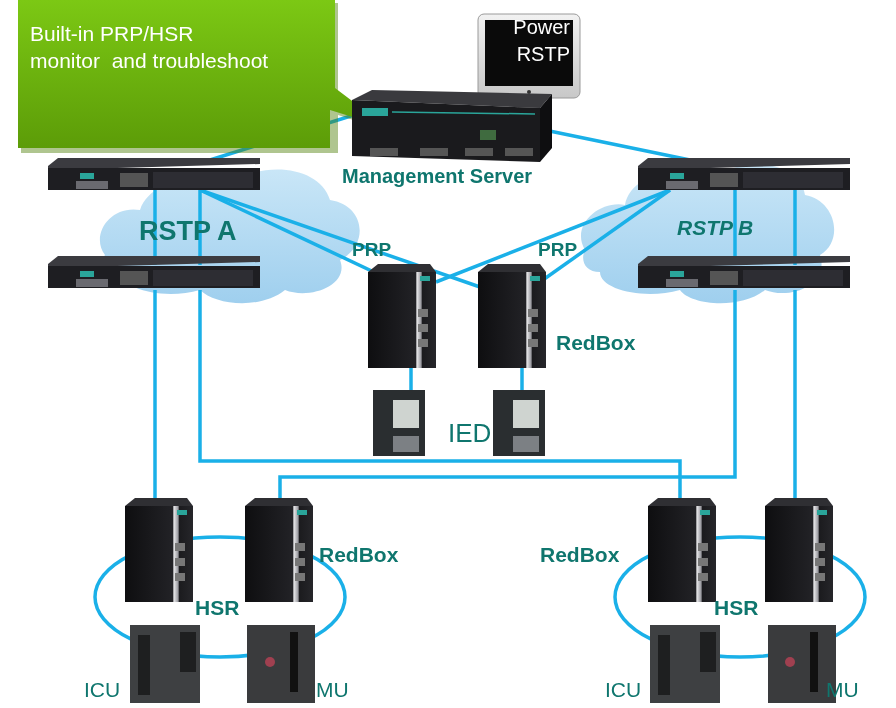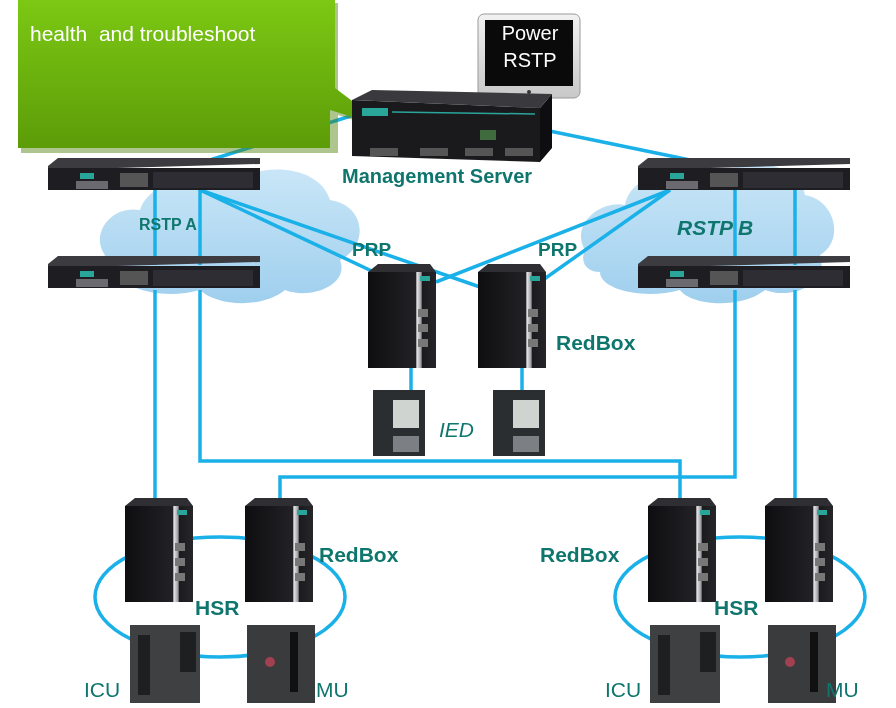--- a/index.html
+++ b/index.html
@@ -1,21 +1,21 @@
 <!DOCTYPE html>
 <html><head>
 <meta charset="utf-8">
 <style>
   html, body { margin:0; padding:0; background:#ffffff; }
   body { width:896px; height:708px; position:relative; overflow:hidden; font-family:"Liberation Sans", sans-serif; }
   #stage { position:absolute; left:0; top:0; width:896px; height:708px; }
   .lbl { position:absolute; font-family:"Liberation Sans", sans-serif; color:#0f766e; white-space:nowrap; }
   .bold { font-weight:bold; }
   .callout-text { position:absolute; left:30px; top:20px; width:320px; color:#ffffff; font-size:21px; line-height:27px; font-family:"Liberation Sans", sans-serif; }
-  .monitor-text { position:absolute; left:490px; top:20px; width:80px; text-align:center; color:#ffffff; font-size:20px; line-height:27px; font-family:"Liberation Sans", sans-serif; }
+  .monitor-text { position:absolute; left:490px; top:14px; width:80px; text-align:right; color:#ffffff; font-size:20px; line-height:27px; font-family:"Liberation Sans", sans-serif; }
 </style>
 </head>
 <body>
 
 <svg id="stage" width="896" height="708" viewBox="0 0 896 708" xmlns="http://www.w3.org/2000/svg">
   <defs>
     <linearGradient id="gCallout" x1="0" y1="0" x2="0" y2="1">
       <stop offset="0" stop-color="#7cc814"></stop>
       <stop offset="1" stop-color="#5c9c08"></stop>
     </linearGradient>
@@ -202,35 +202,36 @@
     <rect x="700" y="632" width="16" height="40" fill="#1e1f20"></rect>
   </g>
   <g>
     <rect x="768" y="625" width="68" height="78" fill="#3a3b3d"></rect>
     <rect x="810" y="632" width="8" height="60" fill="#111"></rect>
     <circle cx="790" cy="662" r="5" fill="#a04050"></circle>
   </g>
 </svg>
 
 <div class="callout-text">
-  <div style="white-space:pre">health  and troubleshoot</div>
+  <div>Built-in PRP/HSR</div>
+  <div style="white-space:pre">monitor  and troubleshoot</div>
 </div>
 
 <div class="monitor-text">
   <div>Power</div>
   <div>RSTP</div>
 </div>
 
 <div class="lbl bold" style="left:342px; top:165px; font-size:20px;">Management Server</div>
-<div class="lbl bold" style="left:139px; top:216px; font-size:16px;">RSTP A</div>
+<div class="lbl bold" style="left:139px; top:216px; font-size:27px;">RSTP A</div>
 <div class="lbl bold" style="left:677px; top:216px; font-size:21px;font-style:italic;">RSTP B</div>
 <div class="lbl bold" style="left:352px; top:239px; font-size:19px;">PRP</div>
 <div class="lbl bold" style="left:538px; top:239px; font-size:19px;">PRP</div>
 <div class="lbl bold" style="left:556px; top:331px; font-size:21px;">RedBox</div>
-<div class="lbl" style="left:439px; top:418px; font-size:21px;font-style:italic;">IED</div>
+<div class="lbl" style="left:448px; top:418px; font-size:26px;">IED</div>
 
 <div class="lbl bold" style="left:319px; top:543px; font-size:21px;">RedBox</div>
 <div class="lbl bold" style="left:195px; top:596px; font-size:21px;">HSR</div>
 <div class="lbl" style="left:84px; top:678px; font-size:21px;">ICU</div>
 <div class="lbl" style="left:316px; top:678px; font-size:21px;">MU</div>
 
 <div class="lbl bold" style="left:540px; top:543px; font-size:21px;">RedBox</div>
 <div class="lbl bold" style="left:714px; top:596px; font-size:21px;">HSR</div>
 <div class="lbl" style="left:605px; top:678px; font-size:21px;">ICU</div>
 <div class="lbl" style="left:826px; top:678px; font-size:21px;">MU</div>

